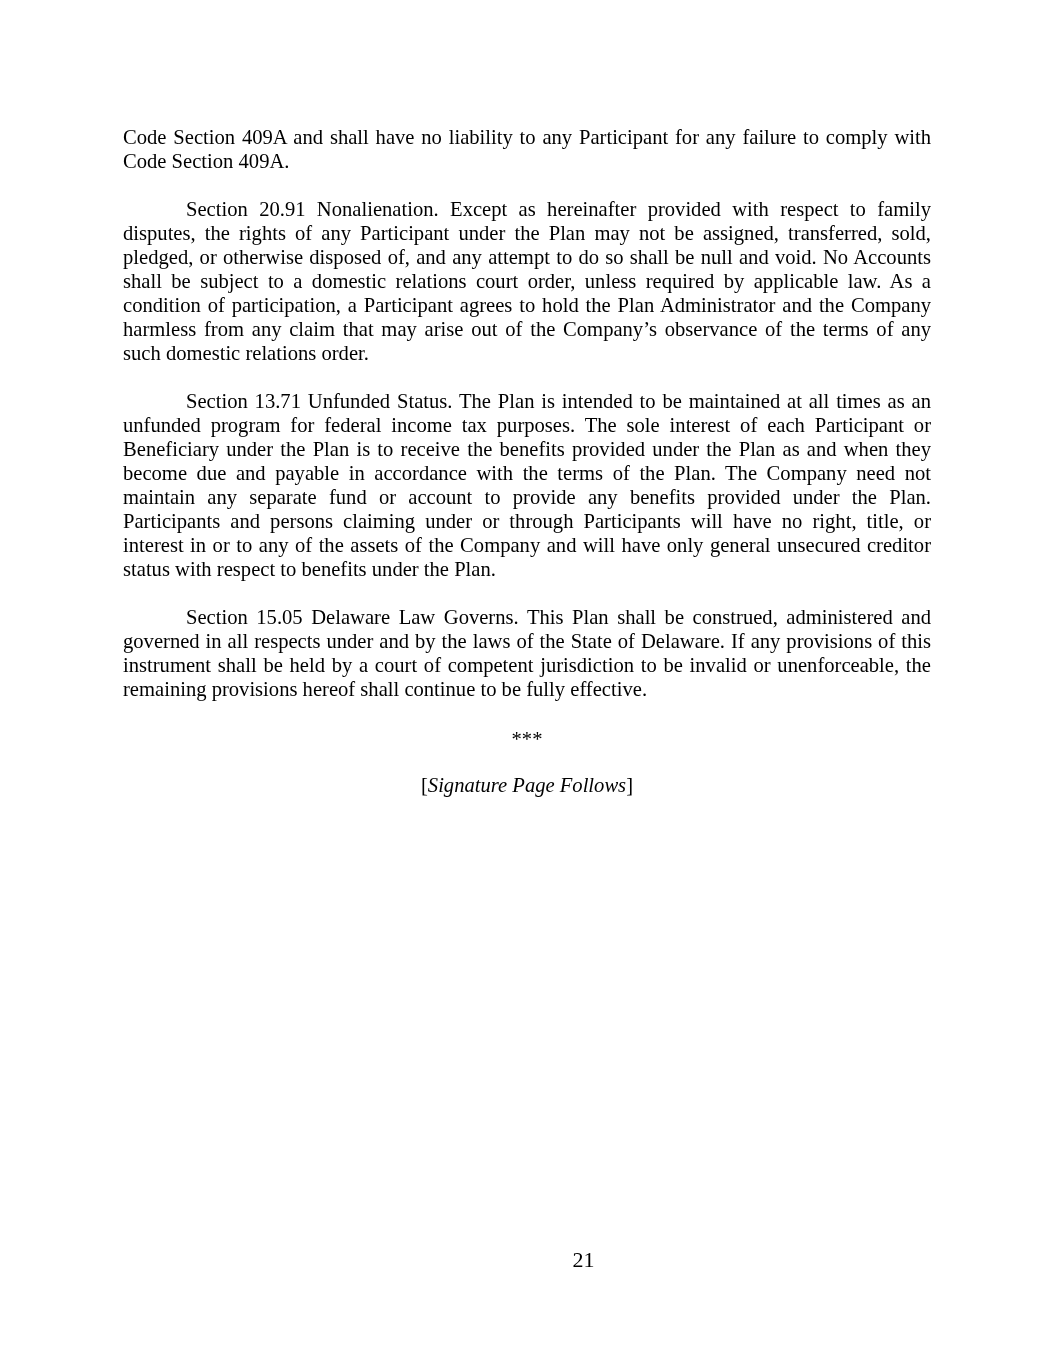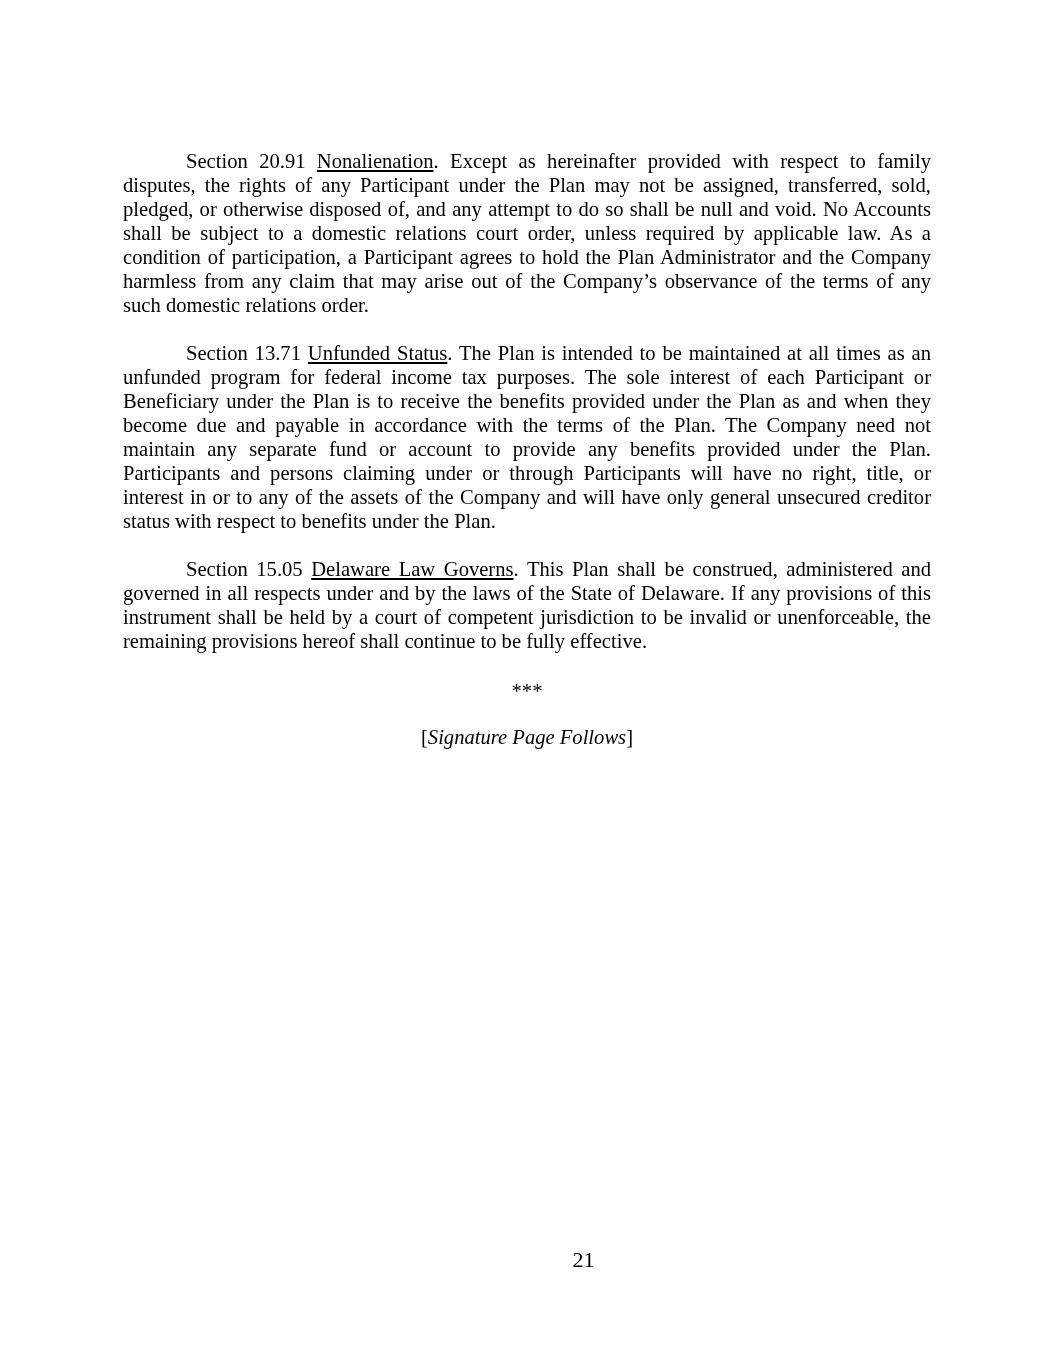--- a/index.html
+++ b/index.html
@@ -20,21 +20,21 @@
   }
   p.para {
     margin: 0;
     font-size: 20.6px;
     line-height: 24px;
     text-align: justify;
     text-justify: inter-word;
   }
   p.para.spaced { margin-top: 24px; }
   p.section-para { text-indent: 63px; }
-  .heading-underline { text-decoration: underline; }
+  .heading-underline { }
   .centerline {
     margin: 0;
     text-align: center;
     font-size: 20.6px;
     line-height: 24px;
   }
   .sep-line { margin-top: 26px; }
   .sig-line { margin-top: 22px; }
   .sig-line .italic { font-style: italic; text-align: right; }
   .page-number {
@@ -46,20 +46,21 @@
     font-size: 22px;
     line-height: 24px;
     padding-left: 40px;
   }
 </style>
 </head>
 <body>
 
 <div class="sheet">
 
+  <p class="para"><span>Code Section 409A and shall have no liability to any Participant for any failure to comply with Code Section 409A.</span></p>
 
   <p class="para section-para spaced">
     <span>Section 20.91</span>
     <span class="heading-underline">Nonalienation</span><span>.</span>
     <span>Except as hereinafter provided with respect to family disputes, the rights of any Participant under the Plan may not be assigned, transferred, sold, pledged, or otherwise disposed of, and any attempt to do so shall be null and void.  No Accounts shall be subject to a domestic relations court order, unless required by applicable law.  As a condition of participation, a Participant agrees to hold the Plan Administrator and the Company harmless from any claim that may arise out of the Company’s observance of the terms of any such domestic relations order.</span>
   </p>
 
   <p class="para section-para spaced">
     <span>Section 13.71</span>
     <span class="heading-underline">Unfunded Status</span><span>.</span>

